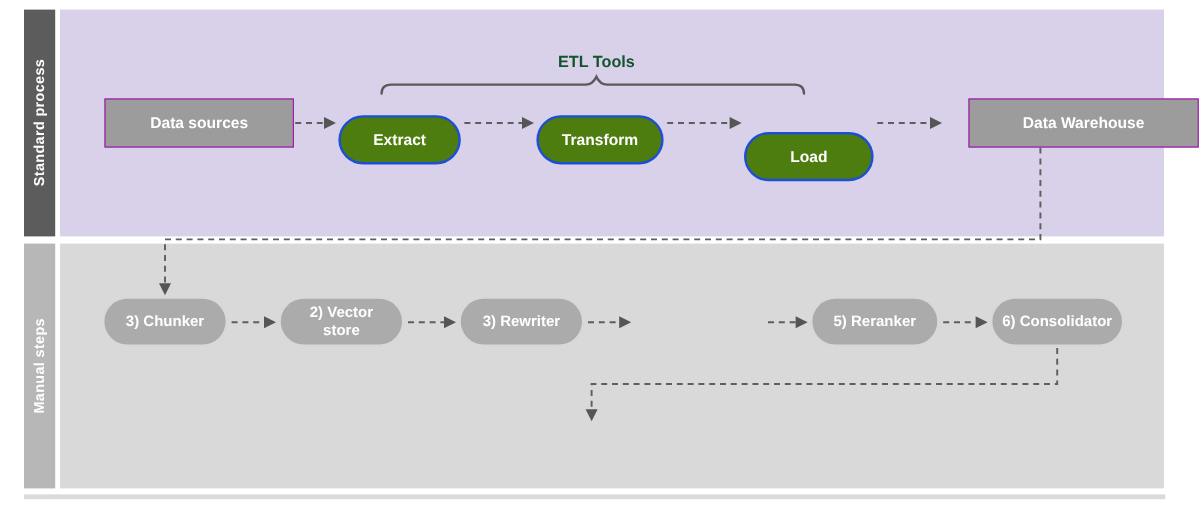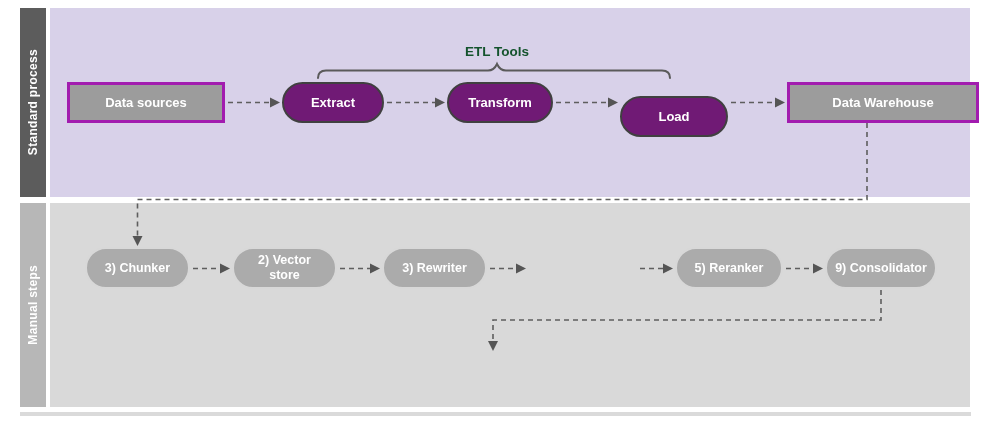--- a/index.html
+++ b/index.html
@@ -17,22 +17,22 @@
   .lane-label.bottom{left:20px;top:203px;width:26px;height:204px;background:#b7b7b7;}
   .lane-label span{
     writing-mode:vertical-rl;transform:rotate(180deg);
     color:#ffffff;font-weight:bold;font-size:12px;letter-spacing:.3px;white-space:nowrap;
   }
   .node{
     position:absolute;display:flex;align-items:center;justify-content:center;
     box-sizing:border-box;color:#ffffff;font-weight:bold;text-align:center;
     font-size:13px;line-height:15px;padding:0 8px;
   }
-  .rect-gray{background:#9c9c9c;border:3px solid #a21caf;}
-  .pill-magenta{background:#701a75;border:2px solid #404040;border-radius:21px;}
+  .rect-gray{background:#9c9c9c;border:1px solid #a21caf;margin-left:20px;}
+  .pill-magenta{background:#4d7c0f;border:2px solid #1d4ed8;border-radius:21px;margin-top:14px;}
   .pill-gray{background:#ababab;border:2px solid #d8d8d8;border-radius:22px;font-size:12.5px;}
   .rect-yellow{background:#ffd966;border:1px solid #f2f2f2;}
   .group-label{
     position:absolute;left:430px;top:44px;width:134px;text-align:center;
     color:#14532d;font-weight:bold;font-size:13.5px;
   }
   svg.connectors{position:absolute;left:0;top:0;pointer-events:none;}
   .bottom-rule{position:absolute;left:20px;top:412px;width:951px;height:4px;background:#dadada;}
 </style>
 </head>
@@ -85,18 +85,18 @@
   <div class="node rect-gray" style="left:67px;top:82px;width:158px;height:41px;">Data sources</div>
   <div class="node pill-magenta" style="left:282px;top:82px;width:102px;height:41px;">Extract</div>
   <div class="node pill-magenta" style="left:447px;top:82px;width:106px;height:41px;">Transform</div>
   <div class="node pill-magenta" style="left:620px;top:96px;width:108px;height:41px;">Load</div>
   <div class="node rect-gray" style="left:787px;top:82px;width:192px;height:41px;">Data Warehouse</div>
 
   <div class="node pill-gray" style="left:85px;top:247px;width:105px;height:42px;">3) Chunker</div>
   <div class="node pill-gray" style="left:232px;top:247px;width:105px;height:42px;">2) Vector store</div>
   <div class="node pill-gray" style="left:382px;top:247px;width:105px;height:42px;">3) Rewriter</div>
   <div class="node pill-gray" style="left:675px;top:247px;width:108px;height:42px;">5) Reranker</div>
-  <div class="node pill-gray" style="left:825px;top:247px;width:112px;height:42px;">9) Consolidator</div>
+  <div class="node pill-gray" style="left:825px;top:247px;width:112px;height:42px;">6) Consolidator</div>
 
 
   <div class="bottom-rule"></div>
 
 </div>
 
 </body></html>

